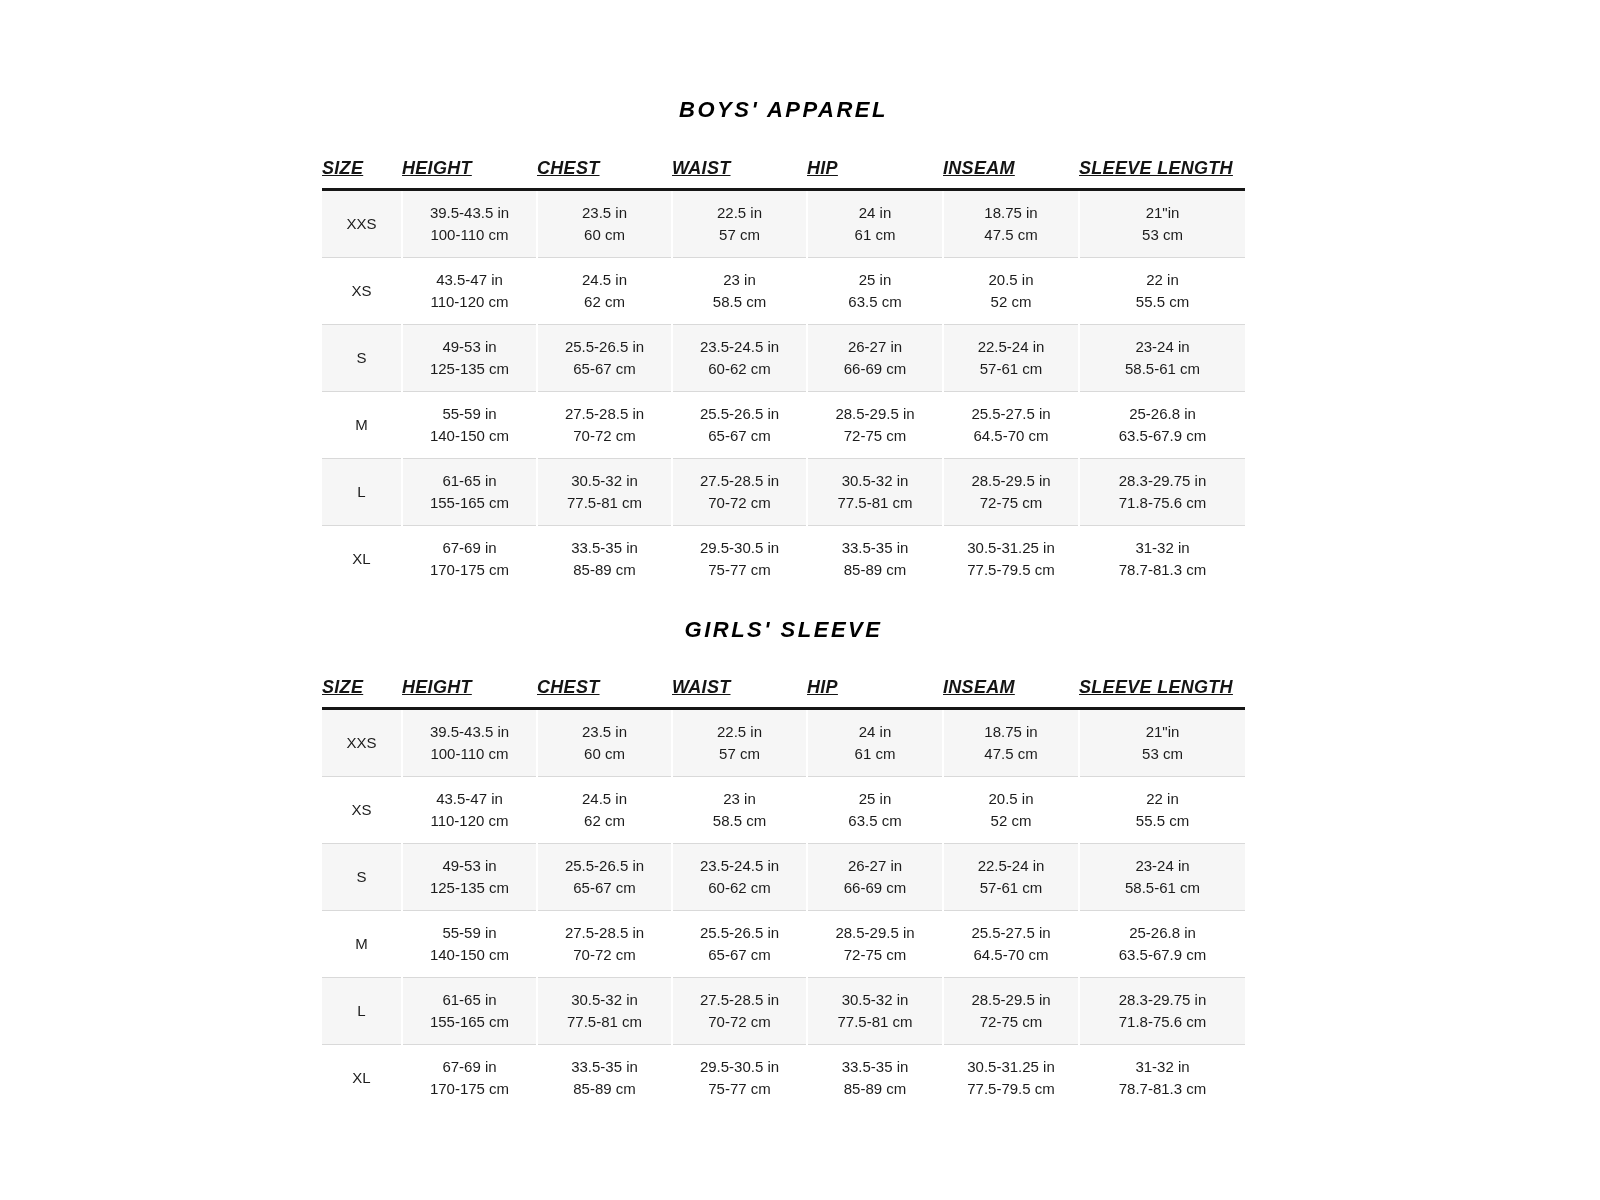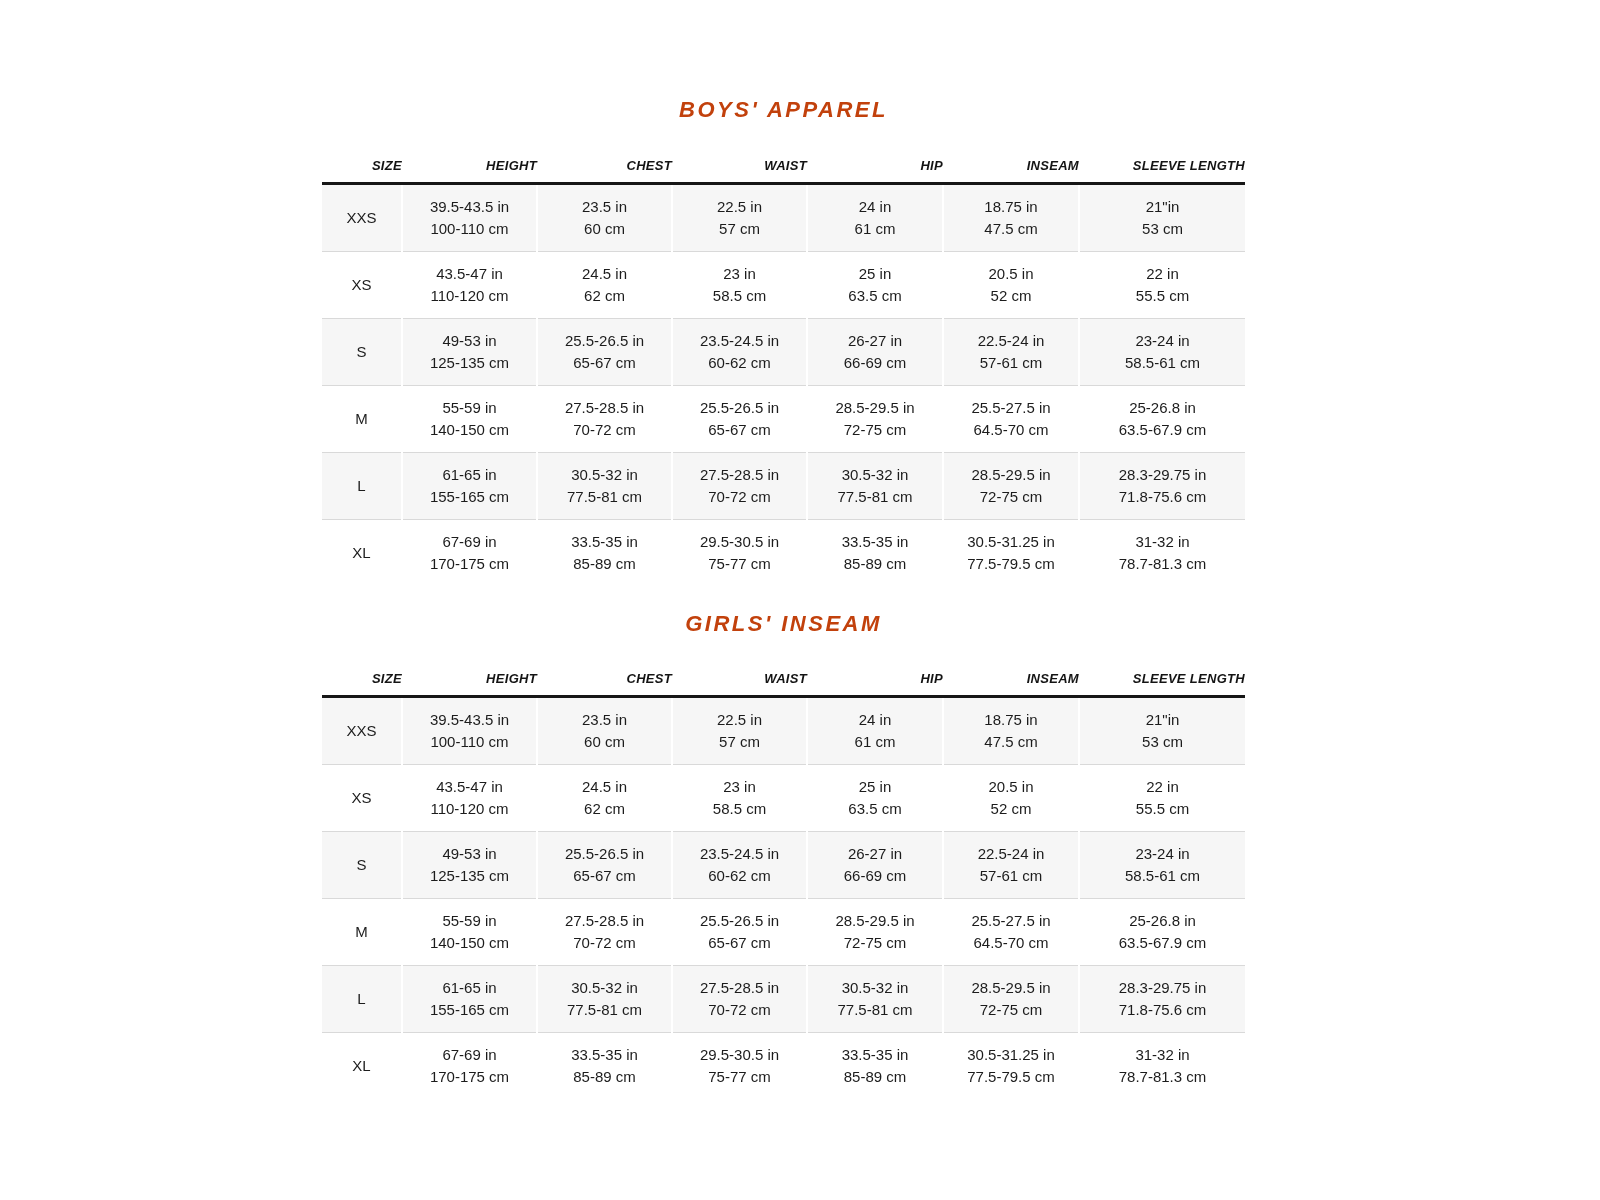--- a/index.html
+++ b/index.html
@@ -20,42 +20,43 @@
     padding-top: 96px;
   }
   .chart-title {
     margin: 0 0 34px 0;
     text-align: center;
     font-style: italic;
     font-weight: bold;
     font-size: 22px;
     letter-spacing: 2.5px;
     line-height: 1.25;
-    color: #c2410c;
+    color: #000000;
     white-space: nowrap;
   }
   .chart--second {
     margin-top: 24px;
   }
   table.size-table {
     width: 100%;
     border-collapse: collapse;
     table-layout: fixed;
   }
   table.size-table th {
     vertical-align: bottom;
     padding: 0 0 9px 0;
     border-bottom: 3px solid #161616;
     font-style: italic;
     font-weight: bold;
-    font-size: 13px;
+    font-size: 18px;
     letter-spacing: 0.3px;
     color: #141414;
-    text-align: right;
+    text-align: left;
     white-space: nowrap;
+    text-decoration: underline;
   }
   table.size-table th:nth-child(1) { width: 80px; }
   table.size-table th:nth-child(2),
   table.size-table th:nth-child(3),
   table.size-table th:nth-child(4) { width: 135px; }
   table.size-table th:nth-child(5),
   table.size-table th:nth-child(6) { width: 136px; }
   table.size-table th:nth-child(7) { width: 166px; }
   table.size-table td {
     height: 66px;
@@ -252,21 +253,21 @@
             <td>
               <div>31-32 in</div>
               <div>78.7-81.3 cm</div>
             </td>
           </tr>
         </tbody>
       </table>
   </section>
 
   <section class="chart chart--second">
-    <h1 class="chart-title">GIRLS' INSEAM</h1>
+    <h1 class="chart-title">GIRLS' SLEEVE</h1>
     <table class="size-table">
         <thead>
           <tr>
             <th>SIZE</th>
             <th>HEIGHT</th>
             <th>CHEST</th>
             <th>WAIST</th>
             <th>HIP</th>
             <th>INSEAM</th>
             <th>SLEEVE LENGTH</th>

